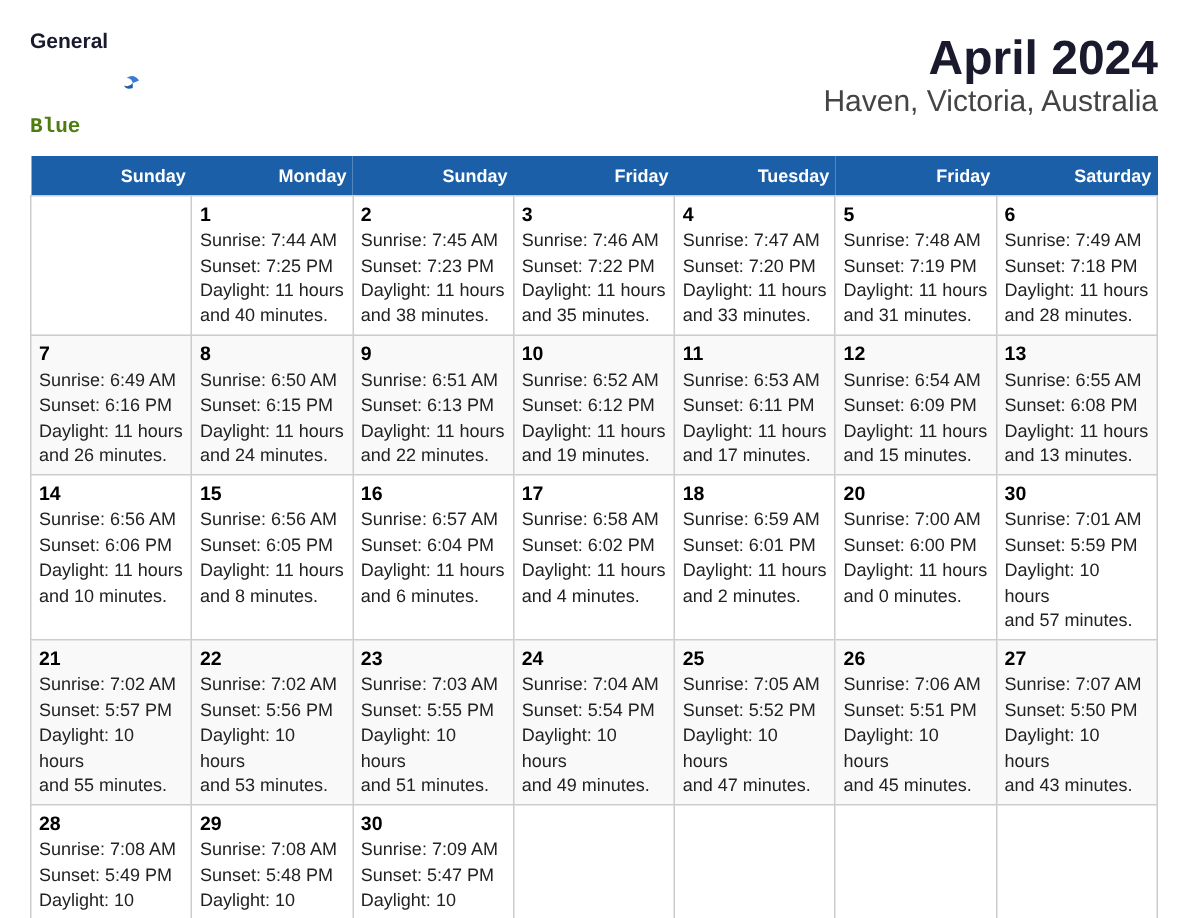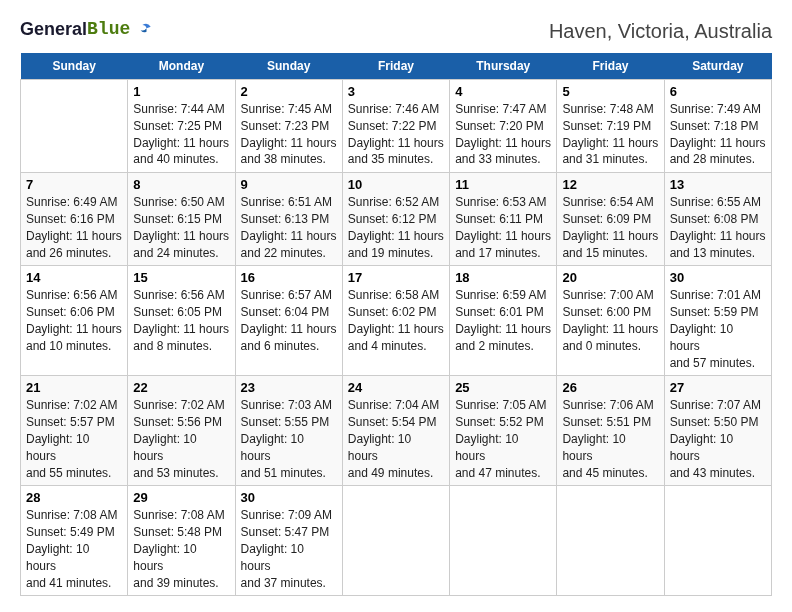--- a/index.html
+++ b/index.html
@@ -16,25 +16,26 @@
       align-items: flex-start;
       margin-bottom: 10px;
     }
     .logo {
       display: flex;
       align-items: center;
       gap: 4px;
     }
     .logo-text {
       display: flex;
-      flex-direction: row;
-      font-size: 18px;
+      flex-direction: column;
+      font-size: 14px;
       font-weight: bold;
       color: #1a1a2e;
       line-height: 1.1;
+      gap: 43px;
     }
     .logo-text span:first-child { color: #1a1a2e; }
     .logo-icon {
       width: 20px;
       height: 20px;
     }
     .title-block {
       text-align: right;
     }
     .title-block h1 {
@@ -49,21 +50,21 @@
     }
     table {
       width: 100%;
       border-collapse: collapse;
       font-size: 11px;
     }
     thead tr th {
       background-color: #1a5fa8;
       color: #fff;
       padding: 6px 4px;
-      text-align: center;
+      text-align: right;
       font-size: 12px;
       font-weight: bold;
     }
     tbody tr td {
       border: 1px solid #ccc;
       padding: 4px 5px;
       vertical-align: top;
       width: 14.28%;
     }
     tbody tr {
@@ -92,32 +93,33 @@
     <div class="logo-text">
       <span>General</span>
       <span style="color:#4d7c0f;font-family:Liberation Mono, monospace;">Blue</span>
     </div>
     <svg class="logo-icon" viewBox="0 0 24 24">
       <path d="M20 8 Q16 2 10 6 Q14 6 15 10 Q18 9 20 8Z" fill="#3a7bd5"></path>
       <path d="M15 10 Q12 14 8 12 Q10 16 15 14Z" fill="#1a5fa8"></path>
     </svg>
   </div>
   <div class="title-block">
+    <h1>April 2024</h1>
     <h2>Haven, Victoria, Australia</h2>
   </div>
 </div>
 
 <table>
   <thead>
     <tr>
     <th>Sunday</th>
         <th>Monday</th>
         <th>Sunday</th>
         <th>Friday</th>
-        <th>Thursday</th>
+        <th>Tuesday</th>
         <th>Friday</th>
         <th>Saturday</th>
       </tr>
   </thead>
   <tbody id="calendar-body">
   <tr>
         <td></td>
         <td>
           <span class="day-num">1</span>
           <div class="day-info">Sunrise: 7:44 AM<br>Sunset: 7:25 PM<br>Daylight: 11 hours<br>and 40 minutes.</div>

